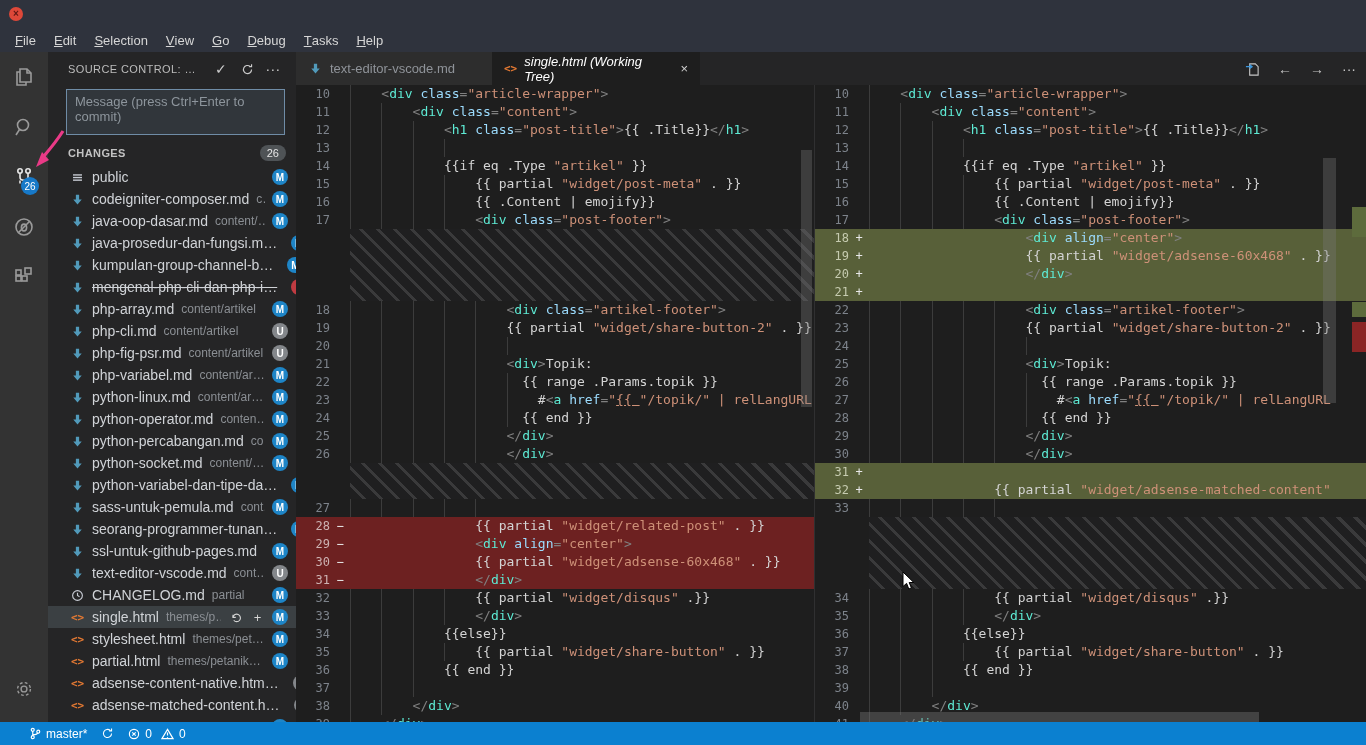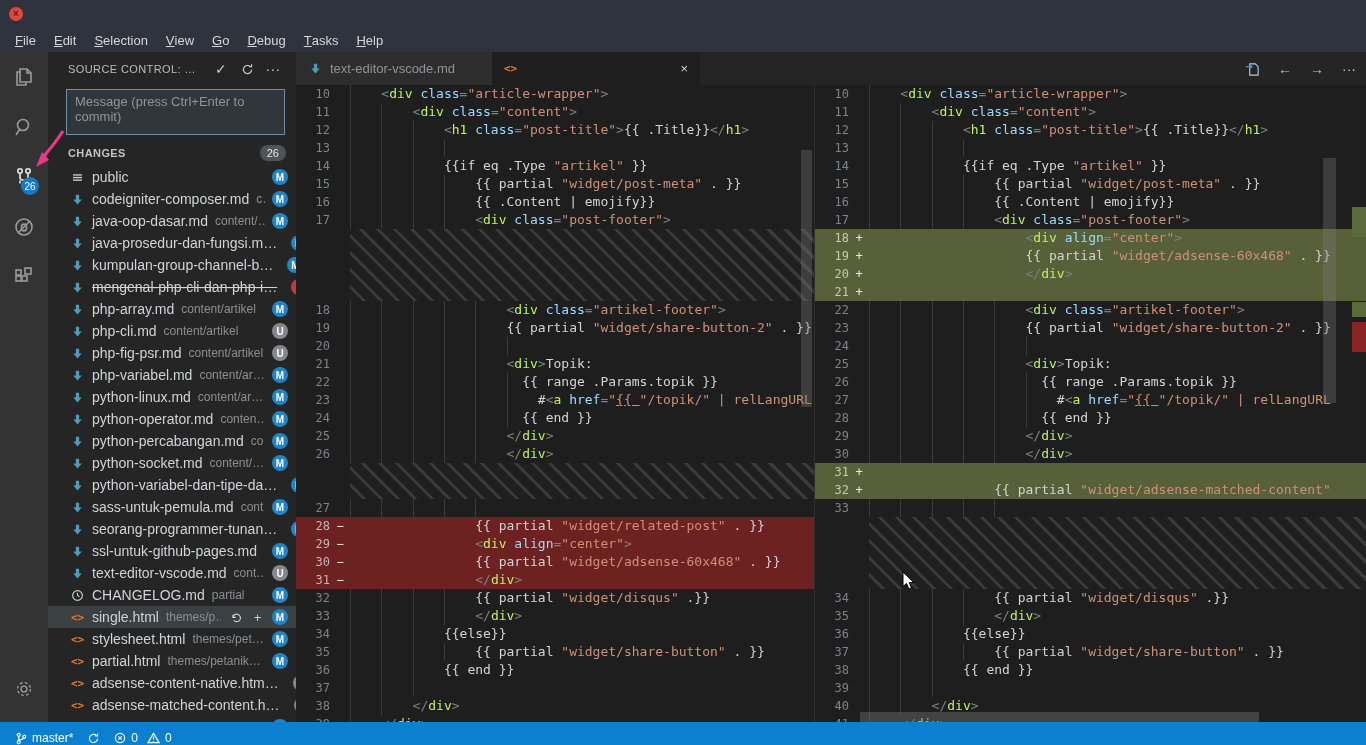--- a/index.html
+++ b/index.html
@@ -73,34 +73,34 @@
   .pane{position:relative;overflow:hidden;height:637px}
   .pane.pleft{width:519px;flex:none;border-right:1px solid #303031}
   .pane.pright{flex:1}
   .row{display:flex;height:18px;line-height:18px;font-family:"DejaVu Sans Mono",monospace;font-size:13px;white-space:pre}
   .gut{width:54px;flex:none;display:flex}
   .num{width:34px;text-align:right;color:#7d838b;font-size:12px}
   .sign{width:20px;text-align:center;color:#e8e8e8;font-size:12px}
   .code{flex:1;display:flex;overflow:hidden}
   .ind{flex:none;height:100%;display:inline-block;
     background-image:repeating-linear-gradient(to right,#3c3c3c 0,#3c3c3c 1px,transparent 1px,transparent 4ch)}
-  .sg-b{color:#808080}.sg-t{color:#bef264}.sg-a{color:#9cdcfe}.sg-s{color:#ce9178}.sg-x{color:#d4d4d4}
+  .sg-b{color:#808080}.sg-t{color:#5eead4}.sg-a{color:#9cdcfe}.sg-s{color:#ce9178}.sg-x{color:#d4d4d4}
   .sg-u{color:#ce9178;text-decoration:underline}
   .row.d{background:var(--removed)} .row.d .num{color:#cdb3b3}
   .row.a{background:var(--added)} .row.a .num{color:#c6cbb0}
   .row.d .ind,.row.a .ind{background-image:none}
   .hatch{margin-left:54px;background:repeating-linear-gradient(45deg,#1f1f20 0,#1f1f20 9px,#3a3a3b 9px,#3a3a3b 12px)}
   .vslider{position:absolute;background:rgba(121,121,121,.35)}
   .ruler{position:absolute;right:0;top:0;width:14px;height:100%}
   .rmark{position:absolute;left:0;width:14px}
   .rmark.g{background:#5d6b3c}.rmark.r{background:#8b2525}
   .hscroll{position:absolute;height:10px;bottom:0;background:rgba(121,121,121,.4)}
 
   
-  .statusbar{height:23px;background:var(--status_bar);display:flex;align-items:flex-end;color:#ffffff;font-size:12px;padding:0 10px;gap:2px}
+  .statusbar{height:23px;background:var(--status_bar);display:flex;align-items:center;color:#ffffff;font-size:12px;padding:0 24px;gap:2px}
   .sb-item{display:flex;align-items:center;gap:5px;padding:0 6px;white-space:nowrap}
   .sb-item svg{stroke:#ffffff;fill:none;stroke-width:1.3}
   .sb-right{margin-left:auto;display:flex;align-items:center}
   .smiley{font-size:14px;padding:0 4px}
 
   
   .annotation-arrow,.mouse-cursor{position:absolute;pointer-events:none;z-index:50}
   .annotation-arrow{left:30px;top:126px}
   .mouse-cursor{left:902px;top:571px}
 </style>
@@ -456,20 +456,21 @@
       <div class="tab inactive">
         <span class="ficon">
           <svg width="13" height="13" viewBox="0 0 16 16">
               <path fill="#519aba" d="M6 2h4v6h3.2L8 14 2.8 8H6z"></path>
             </svg>
         </span>
         <span class="tab-label">text-editor-vscode.md</span>
       </div>
       <div class="tab active">
         <span class="html-glyph">&lt;&gt;</span>
+        <span class="tab-label">single.html (Working Tree)</span>
         <span class="tab-close">×</span>
       </div>
       <div class="tab-actions">
         <span class="ic">
           <svg width="15" height="15" viewBox="0 0 16 16">
               <path d="M5 2h6l3 3v9H5z" stroke="#c5c5c5" fill="none" stroke-width="1.2"></path>
               <path d="M1 5h6M5 3l2.5 2L5 7" stroke="#3a96dd" fill="none" stroke-width="1.4"></path>
             </svg>
         </span>
         <span class="ic">←</span>

